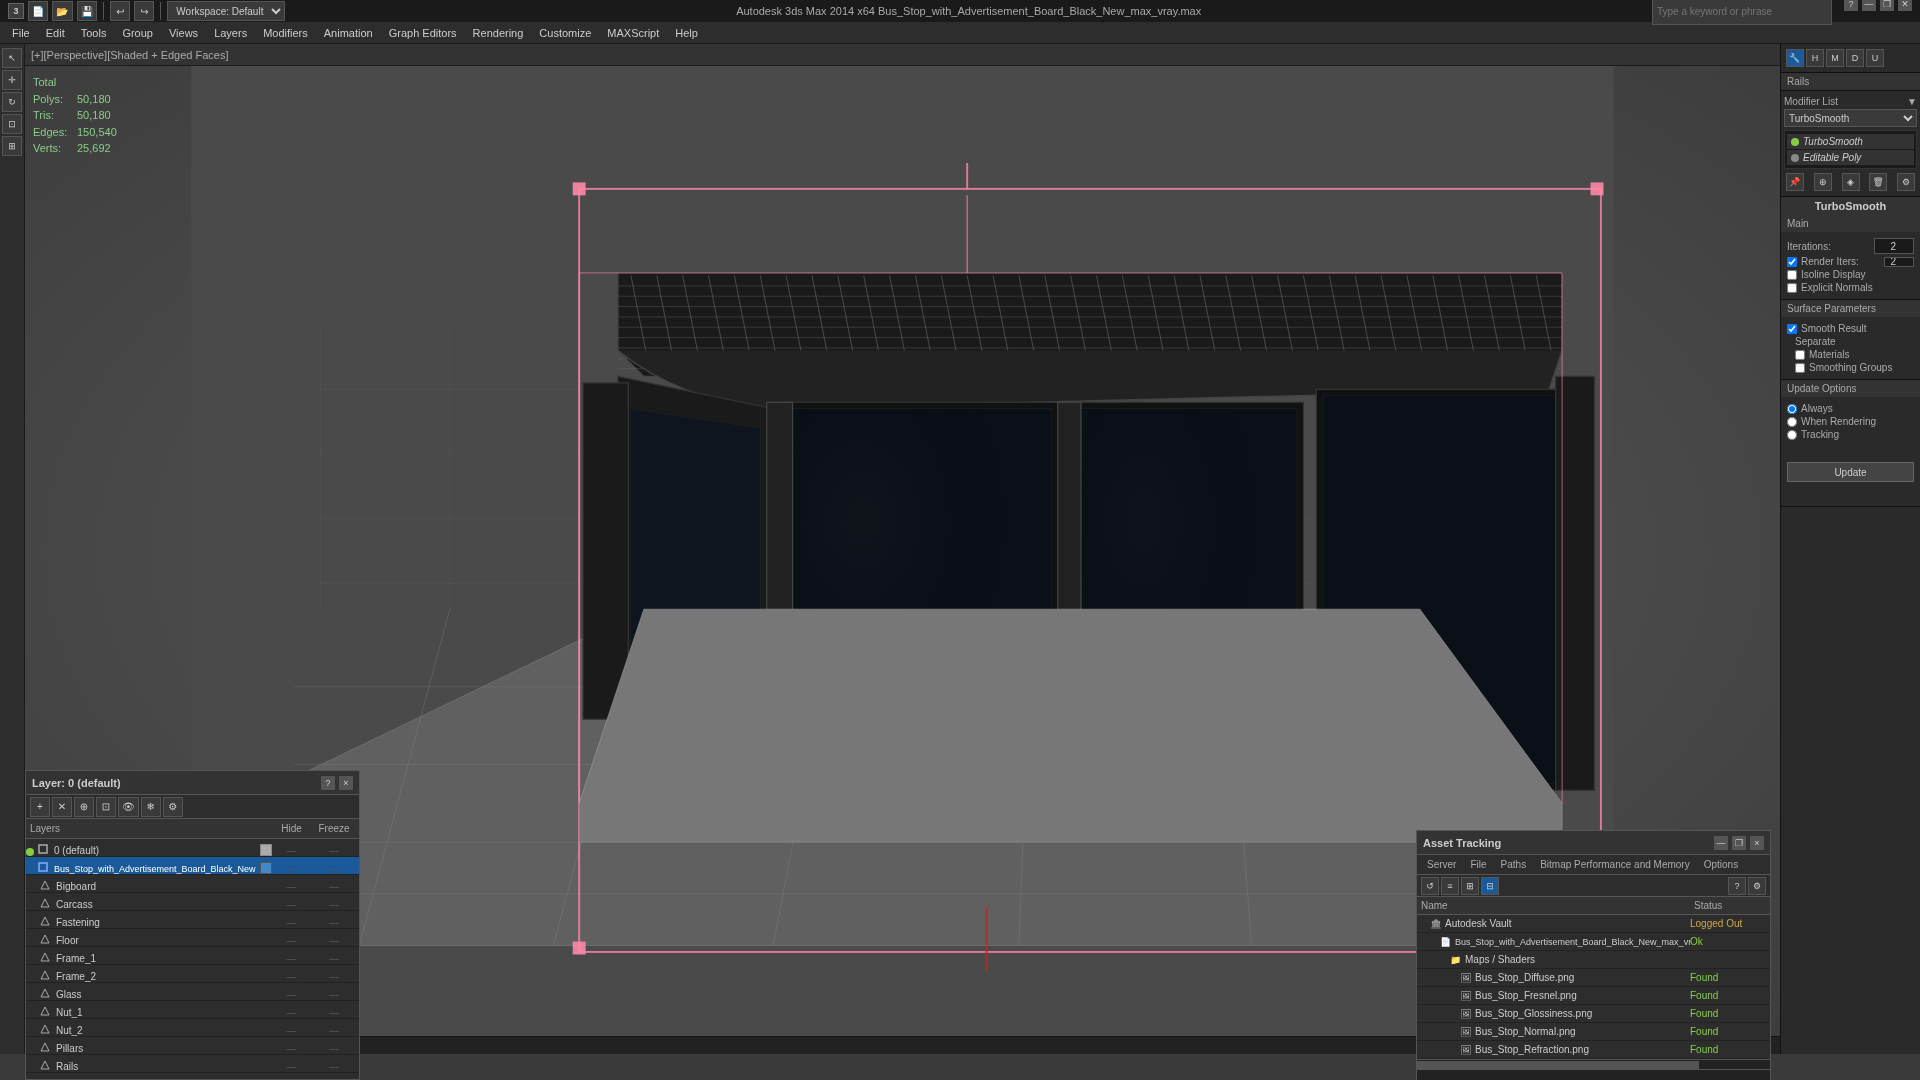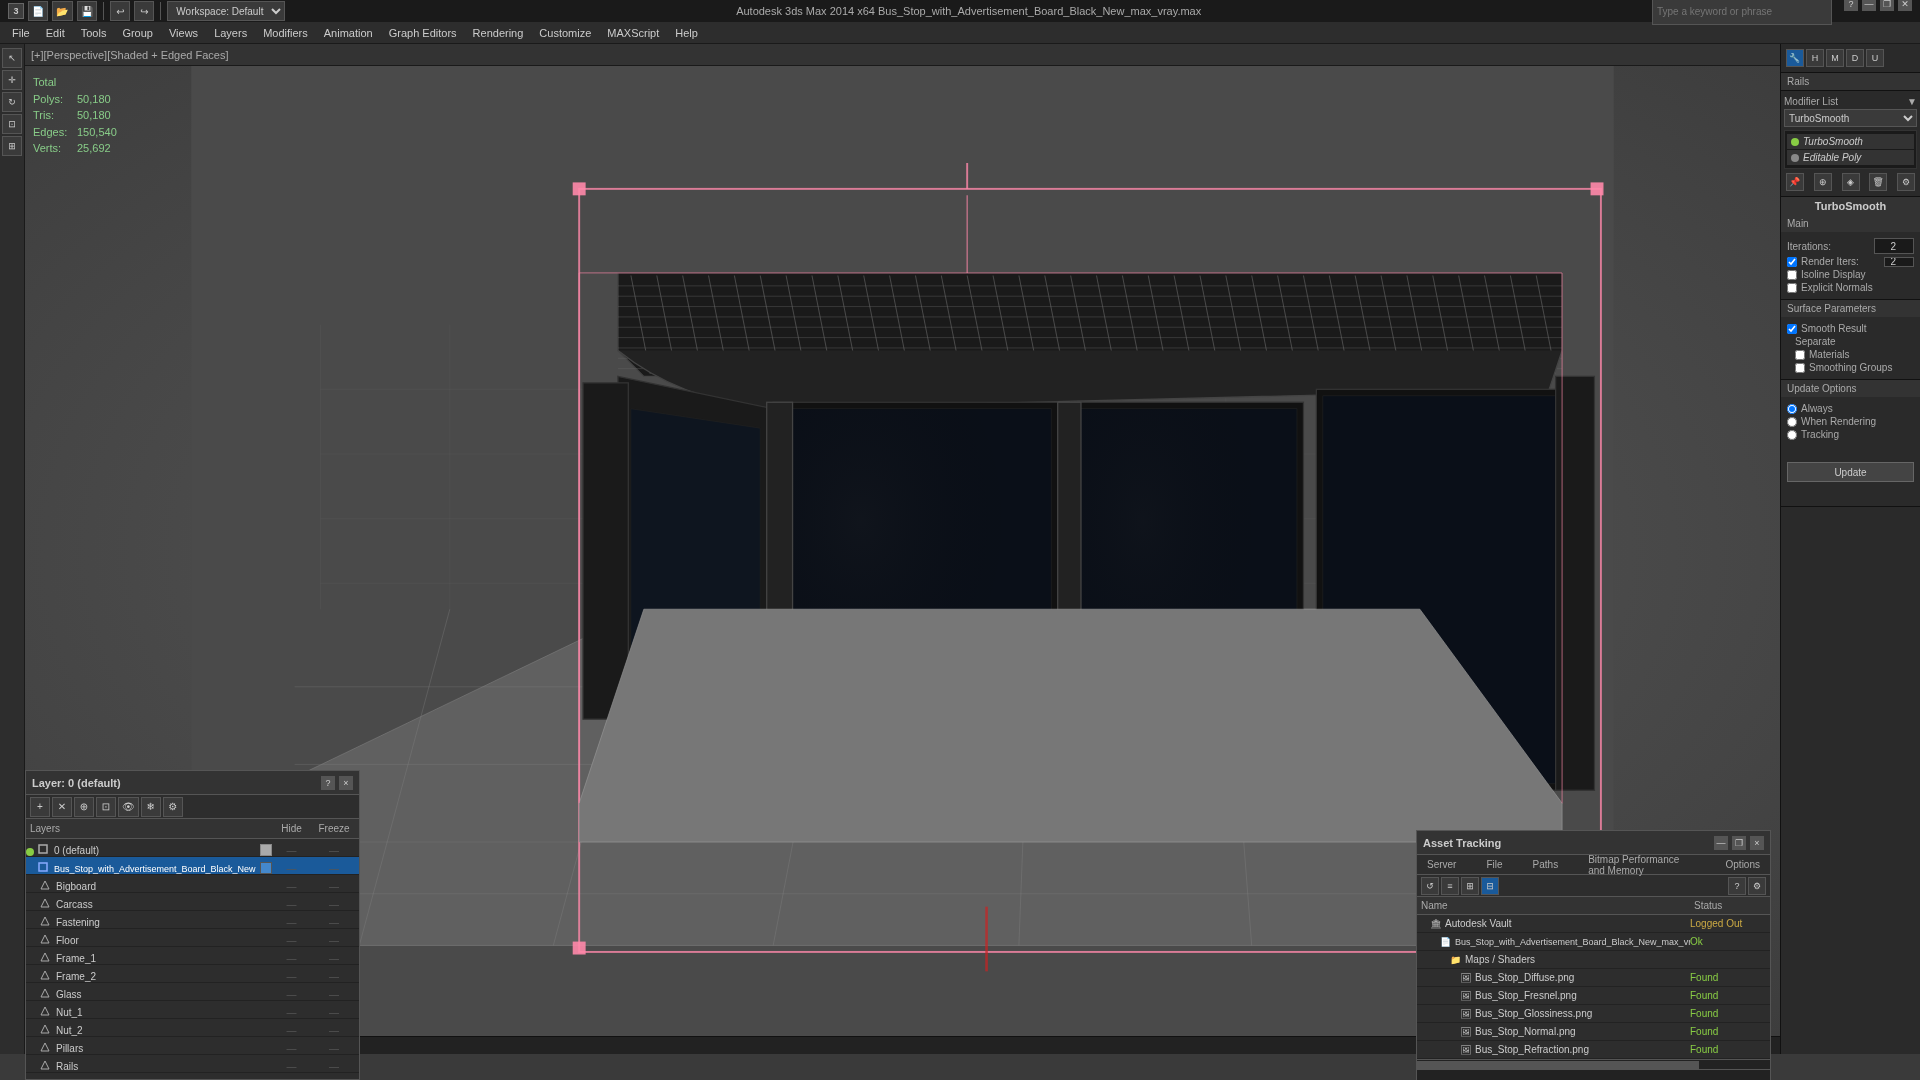--- a/index.html
+++ b/index.html
@@ -88,21 +88,21 @@
     .layer-active-dot { width: 8px; height: 8px; background: transparent; }
     .layer-active-dot.active { background: #88cc44; border-radius: 50%; }
     .layer-dash { width: 35px; text-align: center; color: #555; font-size: 10px; }
     .layer-freeze { width: 50px; text-align: center; color: #555; font-size: 10px; }
     #layers-scroll { height: 10px; background: #222; border-top: 1px solid #555; }
 
     
     #asset-panel { position: absolute; right: 140px; bottom: 0; width: 355px; height: 250px; background: #2d2d2d; border: 1px solid #555; z-index: 20; }
     #asset-panel .panel-titlebar { height: 24px; background: #333; display: flex; align-items: center; justify-content: space-between; padding: 0 6px; border-bottom: 1px solid #555; }
     .asset-titlebar-btns { display: flex; gap: 4px; }
-    #asset-menu { height: 20px; background: #2d2d2d; display: flex; align-items: center; padding: 0 4px; gap: 18px; border-bottom: 1px solid #555; }
+    #asset-menu { height: 20px; background: #2d2d2d; display: flex; align-items: center; padding: 0 4px; gap: 2px; border-bottom: 1px solid #555; }
     .asset-menu-item { padding: 2px 6px; color: #aaa; font-size: 10px; cursor: pointer; }
     #asset-toolbar { height: 22px; background: #2d2d2d; display: flex; align-items: center; padding: 0 4px; gap: 2px; border-bottom: 1px solid #555; }
     #asset-table-header { display: flex; align-items: center; height: 18px; background: #333; border-bottom: 1px solid #555; }
     .at-col-name { flex: 1; padding: 0 4px; font-size: 10px; color: #aaa; }
     .at-col-status { width: 80px; text-align: left; font-size: 10px; color: #aaa; padding-left: 4px; }
     #asset-tree { overflow-y: auto; height: calc(100% - 104px); }
     .asset-row { display: flex; align-items: center; height: 18px; border-bottom: 1px solid #222; cursor: pointer; }
     .asset-indent1 { width: 10px; }
     .asset-indent2 { width: 20px; }
     .asset-indent3 { width: 30px; }

